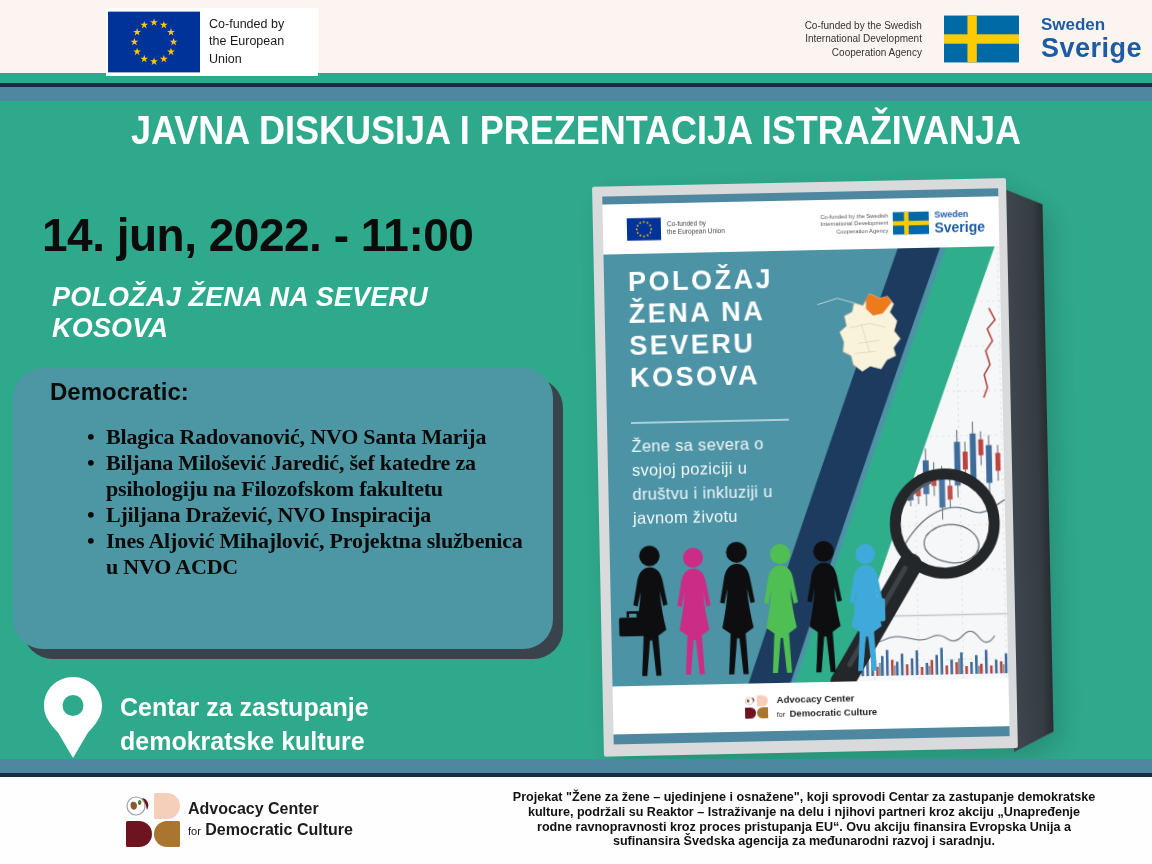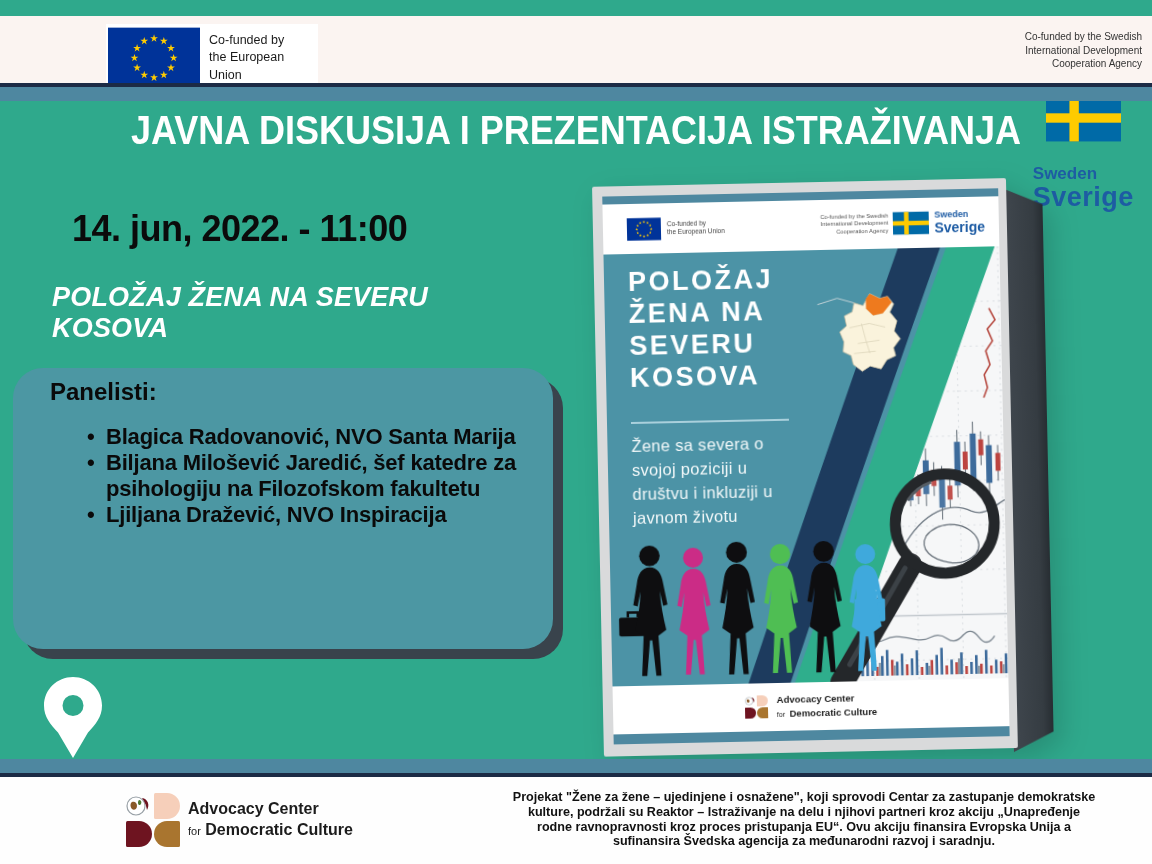--- a/index.html
+++ b/index.html
@@ -1,42 +1,42 @@
 <!DOCTYPE html>
 <html><head>
 <meta charset="utf-8">
 <style>
   html,body{margin:0;padding:0;background:#555;}
   .poster{position:relative;width:1152px;height:864px;overflow:hidden;
     background:#2FA98C;font-family:"Liberation Sans",sans-serif;}
   .pre{white-space:pre-line;}
 
   
-  .top-band{position:absolute;left:0;top:16px;width:100%;height:73px;background:#FBF4F1;}
+  .top-band{position:absolute;left:0;top:0;width:100%;height:73px;background:#FBF4F1;}
   .rule-top{position:absolute;left:0;top:83px;width:100%;height:4px;background:#1C2B45;}
   .steel-top{position:absolute;left:0;top:87px;width:100%;height:14px;background:#4E87A0;}
   .eu-block{position:absolute;left:106px;top:8px;width:210px;height:68px;background:#fff;
     display:flex;align-items:center;gap:9px;padding-left:2px;}
   .eu-text{font-size:12.5px;line-height:1.4;color:#1a1a1a;}
-  .sida-block{position:absolute;right:10px;top:14px;display:flex;align-items:center;gap:22px;flex-direction:column;}
+  .sida-block{position:absolute;right:10px;top:14px;display:flex;align-items:center;gap:22px;}
   .sida-text{font-size:10px;line-height:1.35;color:#333;text-align:right;}
   .sweden-wordmark{color:#1D5CA3;line-height:1;}
   .sweden-en{font-size:17px;font-weight:600;display:block;}
   .sweden-sv{font-size:27px;font-weight:800;display:block;margin-top:2px;letter-spacing:.5px;}
 
   
   .main-title{position:absolute;left:0;top:108px;width:100%;text-align:center;color:#fff;
     font-size:40px;font-weight:800;transform:scaleX(.9);transform-origin:center;letter-spacing:0;}
-  .event-date{position:absolute;left:72px;top:208px;font-size:36px;font-weight:700;color:#0b0b0b;letter-spacing:-.5px;}
+  .event-date{position:absolute;left:42px;top:208px;font-size:46px;font-weight:700;color:#0b0b0b;letter-spacing:-.5px;}
   .event-topic{position:absolute;left:52px;top:282px;font-size:27px;font-weight:800;color:#fff;line-height:31px;letter-spacing:.2px;font-style:italic;}
 
   .panel-box{position:absolute;left:13px;top:368px;width:540px;height:281px;background:#4C97A3;
     border-radius:30px;box-shadow:10px 10px 0 #39434C;}
   .panel-heading{position:absolute;left:37px;top:10px;font-size:24px;font-weight:700;color:#0a0a0a;}
-  .panel-list{position:absolute;left:74px;top:56px;width:446px;}
+  .panel-list{position:absolute;left:74px;top:56px;width:446px;font-family:Liberation Serif, serif;}
   .panel-item{position:relative;padding-left:19px;font-size:22px;font-weight:700;color:#0a0a0a;line-height:26px;letter-spacing:-.2px;}
   .panel-item::before{content:"•";position:absolute;left:0;top:0;}
 
   .loc-text{position:absolute;left:120px;top:690px;font-size:25px;font-weight:600;color:#FDFEFE;line-height:34px;}
 
   
   .steel-bottom{position:absolute;left:0;top:759px;width:100%;height:14px;background:#4E87A0;}
   .rule-bottom{position:absolute;left:0;top:773px;width:100%;height:4px;background:#1C2B45;}
   .footer{position:absolute;left:0;top:777px;width:100%;height:87px;background:#FEFEFE;}
   .acdc-logo{position:absolute;left:126px;top:16px;width:54px;height:54px;display:grid;
@@ -143,31 +143,34 @@
   </div>
   <div class="rule-top"></div>
   <div class="steel-top"></div>
 
   <div class="main-title">JAVNA DISKUSIJA I PREZENTACIJA ISTRAŽIVANJA</div>
   <div class="event-date">14. jun, 2022. - 11:00</div>
   <div class="event-topic pre">POLOŽAJ ŽENA NA SEVERU
 KOSOVA</div>
 
   <div class="panel-box">
-    <div class="panel-heading">Panelisti:</div>
+    <div class="panel-heading">Democratic:</div>
     <div class="panel-list">
       <div class="panel-item">Blagica Radovanović, NVO Santa Marija</div>
       <div class="panel-item">Biljana Milošević Jaredić, šef katedre za psihologiju na Filozofskom fakultetu</div>
       <div class="panel-item">Ljiljana Dražević, NVO Inspiracija</div>
+      <div class="panel-item">Ines Aljović Mihajlović, Projektna službenica u NVO ACDC</div>
     </div>
   </div>
 
   <svg width="58" height="84" viewBox="0 0 58 84" style="position:absolute;left:44px;top:676px">
     <path fill="#fff" fill-rule="evenodd" d="M29,1 C13,1 0,13.5 0,29.5 C0,41 6.5,48.5 14,56.5 L29,82 L44,56.5 C51.5,48.5 58,41 58,29.5 C58,13.5 45,1 29,1 Z M29,19 a10.5,10.5 0 1,1 0,21 a10.5,10.5 0 1,1 0,-21 Z"></path>
   </svg>
+  <div class="loc-text pre">Centar za zastupanje
+demokratske kulture</div>
 
   <div class="book">
     <div class="book-spine"></div>
     <div class="book-page">
       <div class="cover">
         <div class="cover-strip"></div>
 
         <div class="cover-logoband">
           <div class="mini-eu">
             <svg width="34" height="23" viewBox="0 0 94 62">

